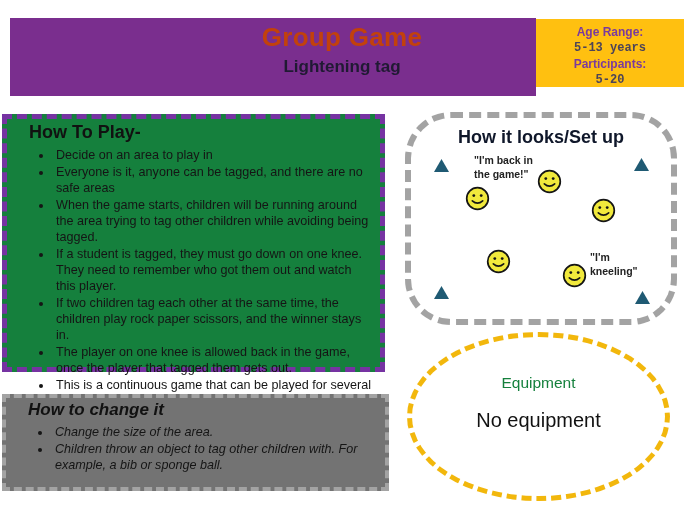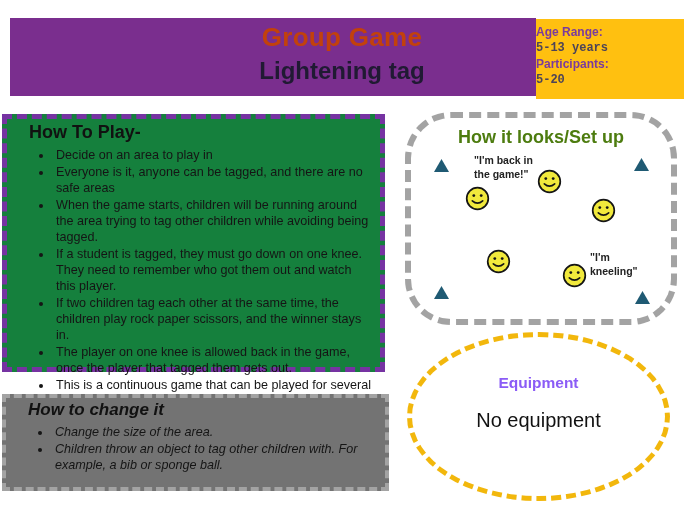--- a/index.html
+++ b/index.html
@@ -16,24 +16,24 @@
   }
   html,body{margin:0;padding:0;background:#ffffff;}
   .page{
     position:relative;width:684px;height:513px;background:#ffffff;
     font-family:"Liberation Sans",sans-serif;color:var(--ink);overflow:hidden;
   }
   
   .header-band{position:absolute;left:10px;top:18px;width:526px;height:78px;background:var(--header-purple);}
   .header-titles{position:absolute;left:10px;top:22px;width:664px;text-align:center;z-index:2;pointer-events:none;}
   .page-title{font-size:26px;font-weight:700;color:#c2410c;letter-spacing:.3px;}
-  .page-subtitle{font-size:24px;font-weight:700;color:#201A33;margin-top:4px;}
+  .page-subtitle{font-size:17px;font-weight:700;color:#201A33;margin-top:4px;}
   .info-box{
-    position:absolute;left:536px;top:19px;width:148px;height:80px;background:var(--accent-yellow);
-    box-sizing:border-box;padding-top:6px;text-align:left;font-size:12px;line-height:1.33;z-index:1;
+    position:absolute;left:536px;top:19px;width:148px;height:68px;background:var(--accent-yellow);
+    box-sizing:border-box;padding-top:6px;text-align:center;font-size:12px;line-height:1.33;z-index:1;
   }
   .info-label{color:var(--label-purple);font-weight:700;}
   .info-value{color:var(--value-dark);font-weight:600;font-family:Liberation Mono, monospace;}
   
   .text-cursor{position:absolute;left:3px;top:174px;width:2px;height:14px;background:#111;}
   
   .play-box{
     position:absolute;left:2px;top:114px;width:383px;height:258px;box-sizing:border-box;
     border:5px dashed var(--dash-purple);padding:3px 8px 0 22px;background:#15803d;
   }
@@ -44,33 +44,33 @@
   .change-box{
     position:absolute;left:2px;top:394px;width:387px;height:97px;box-sizing:border-box;
     border:4px dashed var(--box-gray);padding:2px 8px 0 22px;background:#737373;font-style:italic;
   }
   .change-box .box-heading{font-size:17px;}
   
   .setup-box{
     position:absolute;left:405px;top:112px;width:272px;height:213px;box-sizing:border-box;
     border:6px dashed var(--box-gray);border-radius:46px;background:#fff;
   }
-  .setup-title{text-align:center;margin-top:9px;font-size:18px;font-weight:700;color:#4d7c0f;}
+  .setup-title{text-align:center;margin-top:9px;font-size:18px;font-weight:700;color:#0f172a;}
   .cone{position:absolute;width:17px;height:15px;}
   .cone svg,.smiley svg{display:block;width:100%;height:100%;}
   .smiley{position:absolute;width:25px;height:25px;}
   .quote{
     position:absolute;font-size:10.5px;font-weight:600;line-height:1.3;color:#222;white-space:pre-line;
   }
   
   .equipment-oval{
     position:absolute;left:407px;top:332px;width:263px;height:169px;box-sizing:border-box;
     border:5px dashed var(--equipment-yellow);border-radius:50%;text-align:center;background:#fff;
   }
-  .equip-title{margin-top:37px;font-size:15.5px;font-weight:700;color:#8b5cf6;}
+  .equip-title{margin-top:37px;font-size:15.5px;font-weight:400;color:#15803d;}
   .equip-text{margin-top:17px;font-size:20px;color:#111;}
 </style>
 </head>
 <body>
 
 <div class="page">
 
   <div class="header-band"></div>
   <div class="header-titles">
     <div class="page-title">Group Game</div>

